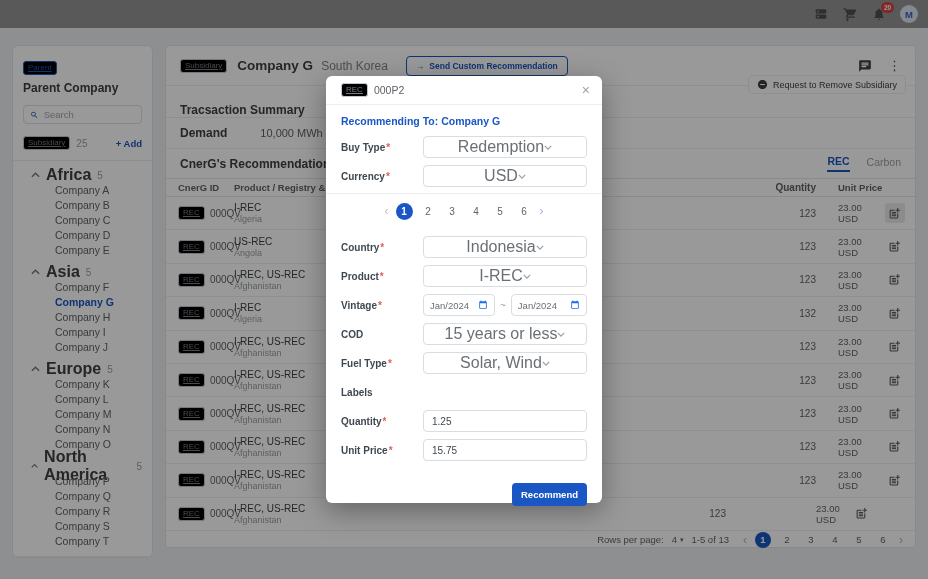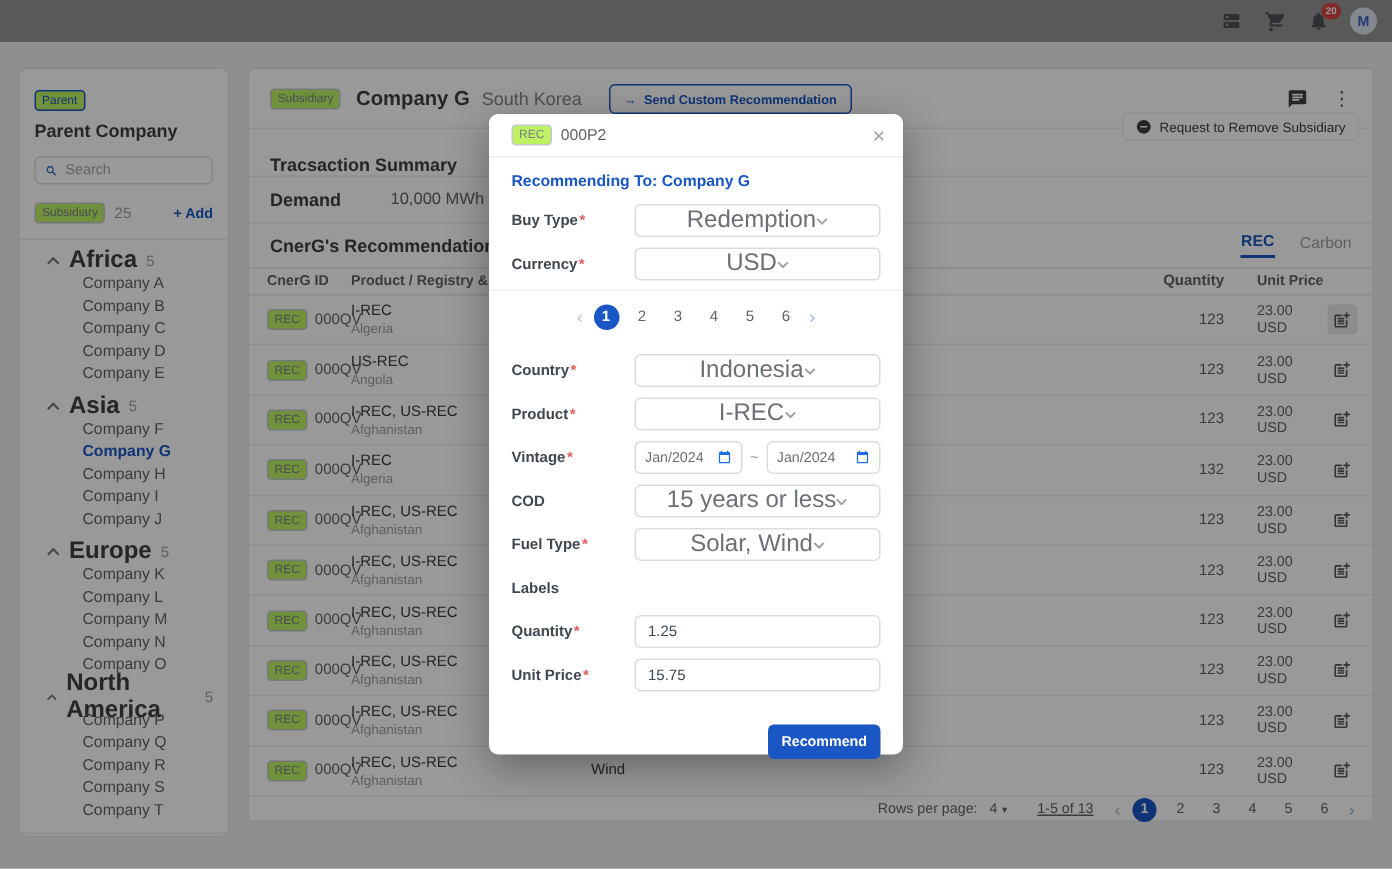--- a/index.html
+++ b/index.html
@@ -15,21 +15,21 @@
   .nbadge { position:absolute; top:-4px; right:-7px; min-width:13px; height:11px; border-radius:6px;
             background:#d64541; color:#fff; font-size:6.5px; font-weight:bold; display:flex;
             align-items:center; justify-content:center; padding:0 2px; }
   .avatar { width:18px; height:18px; border-radius:50%; background:#dde3ee; color:#3b5fc0;
             font-size:9.5px; font-weight:bold; display:flex; align-items:center; justify-content:center; }
 
   
   .sidebar { position:absolute; left:12px; top:45px; width:141px; height:513px; background:#fff;
              border:1px solid #e3e5e8; border-radius:6px; padding:10px; overflow:hidden; }
   .badge { display:inline-block; font-size:8px; color:#7a7f85; border:1px solid #c3c7cc;
-           border-radius:3px; padding:1px 4px; line-height:10px; background:#bef264; }
+           border-radius:3px; padding:1px 4px; line-height:10px; background:#000000;text-decoration:underline; }
   .badge.blue { color:#1a57c4; border-color:#1a57c4; }
   .sb-name { margin-top:6px; font-size:12px; font-weight:bold; color:#3c4043; }
   .sb-search { margin-top:10px; height:19px; border:1px solid #dcdfe3; border-radius:4px;
                display:flex; align-items:center; gap:5px; padding:0 6px; }
   .sb-search input { border:none; outline:none; width:100%; font-size:9.5px; color:#3c4043;
                      font-family:"Liberation Sans", sans-serif; background:transparent; }
   .sb-search input::placeholder { color:#a0a5ab; }
   .sb-subrow { margin-top:12px; display:flex; align-items:center; }
   .sb-count { margin-left:6px; font-size:10px; color:#9aa0a6; }
   .sb-add { margin-left:auto; font-size:9.5px; font-weight:bold; color:#1a57c4; cursor:pointer; }
@@ -81,21 +81,21 @@
   .c-price { font-size:9.5px; color:#5f6368; padding-left:0; }
   .t-head .c-price { padding-left:0; }
   .c-act { display:flex; justify-content:center; }
   .act-btn { width:20px; height:20px; display:flex; align-items:center; justify-content:center;
              border-radius:3px; cursor:pointer; }
   .act-btn.hl { background:#e9eaec; }
 
   .t-footer { height:18px; display:flex; align-items:center; justify-content:flex-end; gap:8px;
               padding:0 12px; font-size:9.5px; color:#5f6368; }
   .rpp-sel { display:flex; align-items:center; gap:3px; cursor:pointer; }
-  .range { margin:0 6px 0 12px;text-decoration:underline; }
+  .range { margin:0 6px 0 0; }
   .pager { display:flex; align-items:center; gap:8px; }
   .pg-num { width:16px; height:16px; display:flex; align-items:center; justify-content:center;
             font-size:9.5px; color:#5f6368; border-radius:50%; cursor:pointer; }
   .pg-num.active { background:#1a57c4; color:#fff; font-weight:bold; }
   .pg-chev { font-size:12px; color:#b0b0b0; cursor:pointer; line-height:1; }
   .pg-chev.next { color:#9fb3cc; }
 
   
   .backdrop { position:absolute; inset:0; background:rgba(0,0,0,0.40); z-index:40; }
   .modal { position:absolute; left:326px; top:76px; width:276px; height:427px; background:#fff;
@@ -519,21 +519,20 @@
         </div>
         <div class="t-row">
           <div class="c-id">
             <span class="badge">REC</span>
             <span>000QV</span>
           </div>
           <div class="c-prod">
             <div class="p1">I-REC, US-REC</div>
             <div class="p2">Afghanistan</div>
           </div>
-          <div class="c-fuel">Wind</div>
           <div class="c-qty">123</div>
           <div></div>
           <div class="c-price">23.00 USD</div>
           <div class="c-act">
             <span class="act-btn">
               <svg width="13" height="13" viewBox="0 0 24 24" fill="#55585c">
                 <path d="M17 19.22H5V7h7V5H5c-1.1 0-2 .9-2 2v12c0 1.1.9 2 2 2h12c1.1 0 2-.9 2-2v-7h-2v7.22z"></path>
                 <path d="M19 2h-2v3h-3v2h3v3h2V7h3V5h-3V2z"></path>
                 <path d="M7 9h8v2H7z"></path>
                 <path d="M7 12h8v2H7z"></path>

